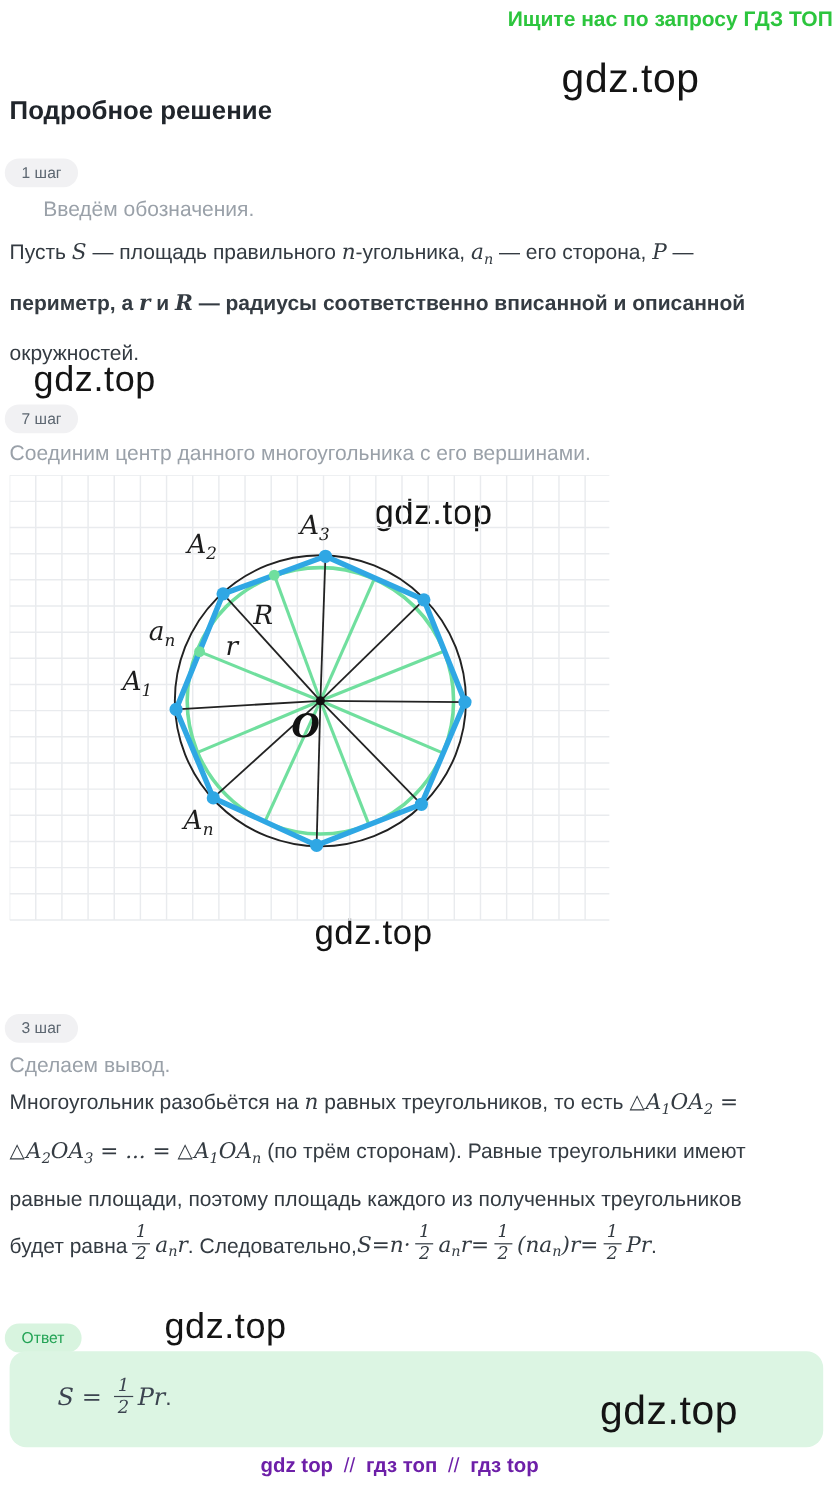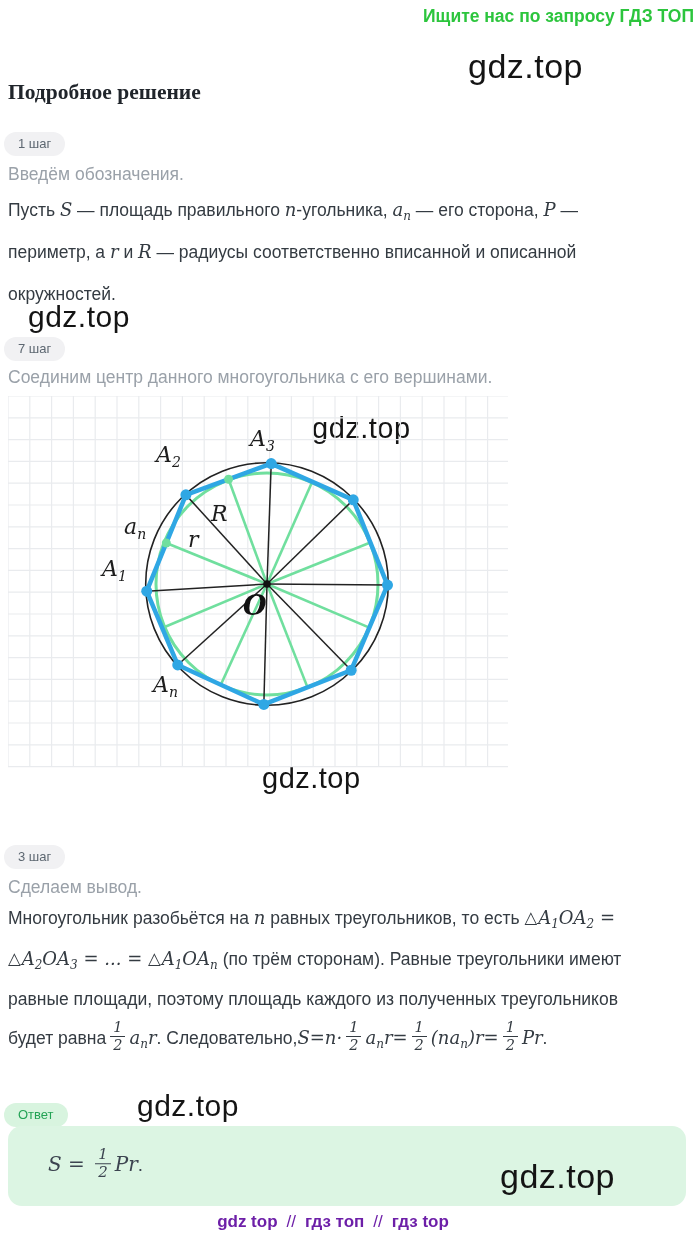--- a/index.html
+++ b/index.html
@@ -3,21 +3,21 @@
 <meta charset="utf-8">
 <style>
   html,body{margin:0;padding:0;}
   body{
     width:694px;height:1240px;position:relative;overflow:hidden;
     background:#ffffff;font-family:"Liberation Sans",sans-serif;color:#343b42;
   }
   .abs{position:absolute;}
   .banner{top:6px;left:0;width:694px;text-align:right;font-size:17.5px;font-weight:600;}
   .wm{color:#141414;font-weight:500;letter-spacing:0.5px;white-space:nowrap;}
-  .page-title{left:8px;top:80px;font-size:21.5px;font-weight:700;color:#20252b;font-family:Liberation Serif, serif;}
+  .page-title{left:8px;top:80px;font-size:21.5px;font-weight:700;color:#20252b;}
   .pill{left:4px;background:#f1f1f3;color:#5d6771;font-size:13px;padding:5px 14px 6px 14px;border-radius:16px;line-height:1;}
   .pill.green{background:#d8f4df;color:#23a355;margin-top:22px;}
   .gray-line{left:8px;font-size:17.5px;color:#9aa1a9;white-space:nowrap;}
   .p-line{left:8px;font-size:17.5px;color:#343b42;white-space:nowrap;line-height:26px;}
   .math{font-family:"DejaVu Serif",serif;font-style:italic;font-size:18px;}
   .math sub{font-size:12px;font-style:italic;line-height:0;vertical-align:-4px;}
   .tri{font-family:"DejaVu Sans",sans-serif;font-style:normal;font-size:16.5px;position:relative;top:-1px;margin-right:1px;}
   .frac{display:inline-flex;flex-direction:column;align-items:center;vertical-align:middle;
         font-family:"DejaVu Serif",serif;font-style:italic;font-size:14.5px;line-height:1.15;
         margin:0 4px;position:relative;top:-2px;}
@@ -43,23 +43,23 @@
 
 <div class="abs wm" style="left:468px;top:47px;font-size:34px;">gdz.top</div>
 <div class="abs wm" style="left:28px;top:300px;font-size:30px;">gdz.top</div>
 <div class="abs wm" style="left:312px;top:412px;font-size:29px;">gdz.top</div>
 <div class="abs wm" style="left:262px;top:762px;font-size:29px;">gdz.top</div>
 <div class="abs wm" style="left:137px;top:1089px;font-size:30px;">gdz.top</div>
 
 <div class="abs page-title">Подробное решение</div>
 
 <div class="abs pill" style="top:132px;">1 шаг</div>
-<div class="abs gray-line" style="top:164px;">Введём обозначения.</div>
+<div class="abs gray-line" style="top:164px;margin-left:28px;">Введём обозначения.</div>
 <div class="abs p-line" style="top:197px;"><span>Пусть </span><span class="math">S</span><span> — площадь правильного </span><span class="math">n</span><span>-угольника, </span><span class="math">a<sub>n</sub></span><span> — его сторона, </span><span class="math">P</span><span> —</span></div>
-<div class="abs p-line" style="top:239px;"><span>периметр, а </span><span class="math">r</span><span> и </span><span class="math">R</span><span> — радиусы соответственно вписанной и описанной</span></div>
+<div class="abs p-line" style="top:239px;font-weight:bold;"><span>периметр, а </span><span class="math">r</span><span> и </span><span class="math">R</span><span> — радиусы соответственно вписанной и описанной</span></div>
 <div class="abs p-line" style="top:281px;"><span>окружностей.</span></div>
 
 <div class="abs pill" style="top:337px;">7 шаг</div>
 <div class="abs gray-line" style="top:367px;">Соединим центр данного многоугольника с его вершинами.</div>
 
 <div class="abs diagram">
   <svg width="500" height="376" viewBox="0 0 500 376">
       <line x1="0" y1="0" x2="0" y2="370.6" stroke="#e9ebee" stroke-width="1.2"></line>
       <line x1="21.8" y1="0" x2="21.8" y2="370.6" stroke="#e9ebee" stroke-width="1.2"></line>
       <line x1="43.6" y1="0" x2="43.6" y2="370.6" stroke="#e9ebee" stroke-width="1.2"></line>

